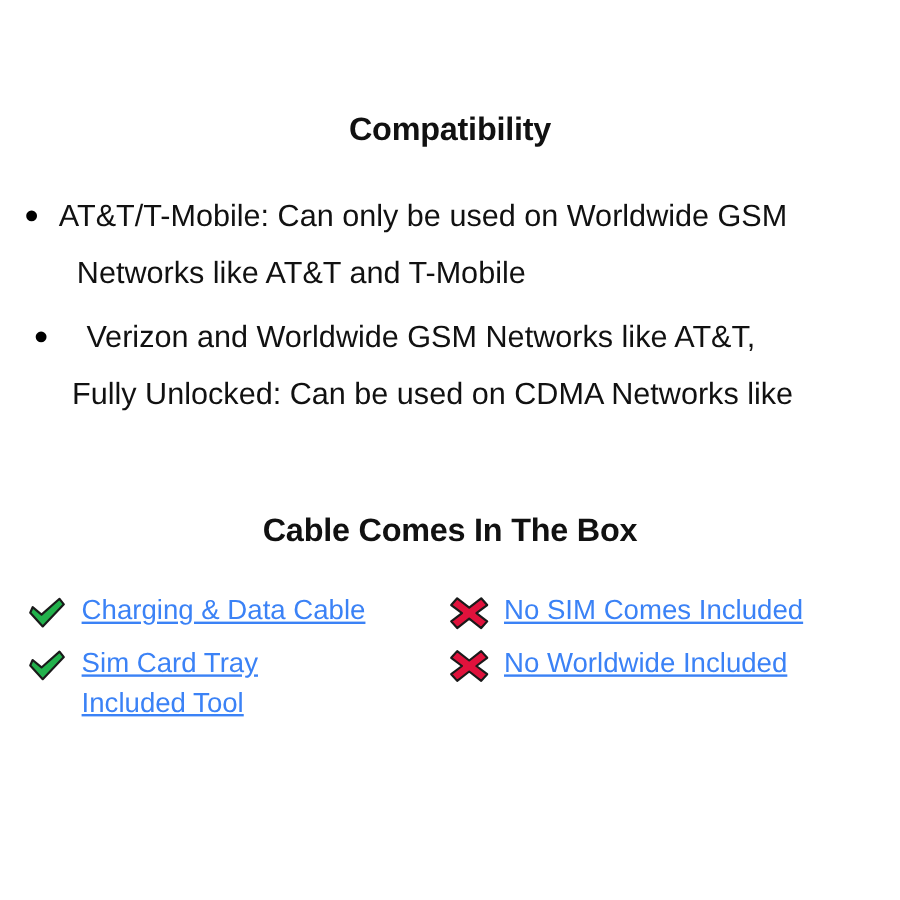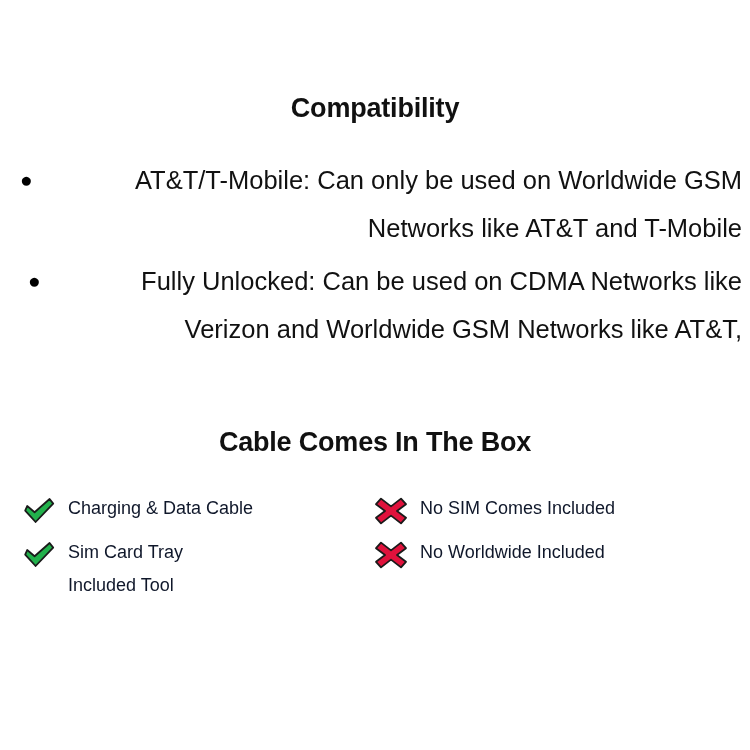--- a/index.html
+++ b/index.html
@@ -57,21 +57,21 @@
     top: 0;
     width: 26px;
     font-size: 21px;
     line-height: 48px;
     text-align: left;
     color: #000000;
   }
   .bullet-lines {
     padding-left: 33px;
   }
-  .bullet-line { white-space: nowrap; text-align: right; }
+  .bullet-line { white-space: nowrap; }
   .bullet-line.cont { padding-left: 15px; }
 
   #bullet-item-1 .bullet-dot { left: 4px; }
   #bullet-item-2 { margin-top: 5px; }
   #bullet-item-2 .bullet-dot { left: 12px; }
   #bullet-item-2 .bullet-lines { padding-left: 44px; }
   #bullet-item-2 .bullet-line.cont { padding-left: 12px; }
   #bullet-item-2 .bullet-line.cont2 { padding-left: 0px; }
 
   
@@ -98,24 +98,25 @@
     position: absolute;
     left: 0;
     top: 4px;
     width: 34px;
     height: 30px;
   }
   .box-icon svg { display: block; width: 34px; height: 30px; }
 
   .box-text {
     padding-left: 46px;
-    font-size: 18px;
+    font-size: 23px;
     line-height: 33px;
-    color: #0f172a;
+    color: #3b82f6;
     white-space: nowrap;
+    text-decoration: underline;
   }
   .box-text .sub-line { display: block; }
 </style>
 </head>
 <body>
 
 <div class="page">
 
   <div class="section-heading" id="heading-compatibility">Compatibility</div>
 
@@ -125,22 +126,22 @@
       <span class="bullet-dot">●</span>
       <div class="bullet-lines">
         <div class="bullet-line">AT&amp;T/T-Mobile: Can only be used on Worldwide GSM</div>
         <div class="bullet-line cont">Networks like AT&amp;T and T-Mobile</div>
       </div>
     </div>
 
     <div class="bullet-item" id="bullet-item-2">
       <span class="bullet-dot">●</span>
       <div class="bullet-lines">
+        <div class="bullet-line cont">Verizon and Worldwide GSM Networks like AT&amp;T,</div>
         <div class="bullet-line">Fully Unlocked: Can be used on CDMA Networks like</div>
-        <div class="bullet-line cont">Verizon and Worldwide GSM Networks like AT&amp;T,</div>
       </div>
     </div>
 
   </div>
 
   <div class="section-heading" id="heading-box">Cable Comes In The Box</div>
 
   <div id="box-contents">
 
     <div class="box-column" id="box-column-included">

